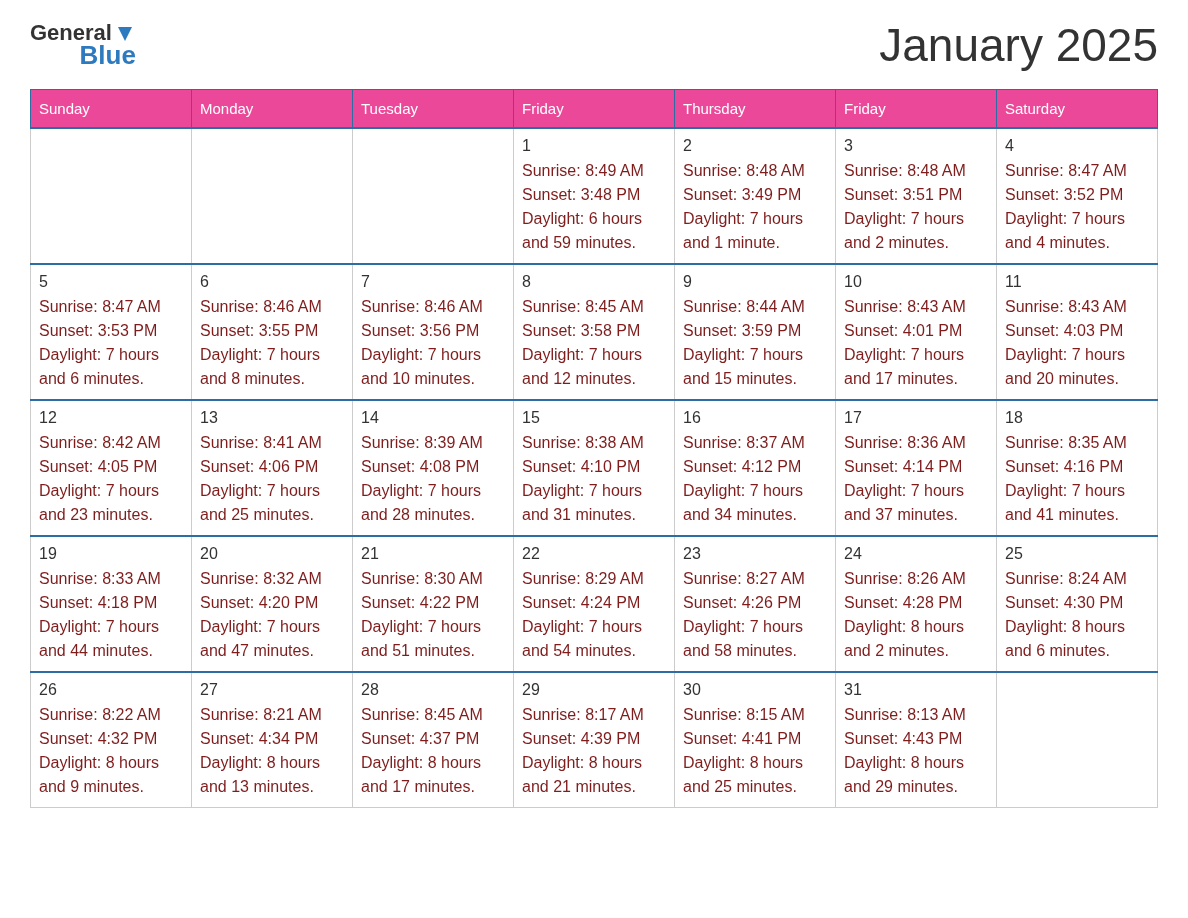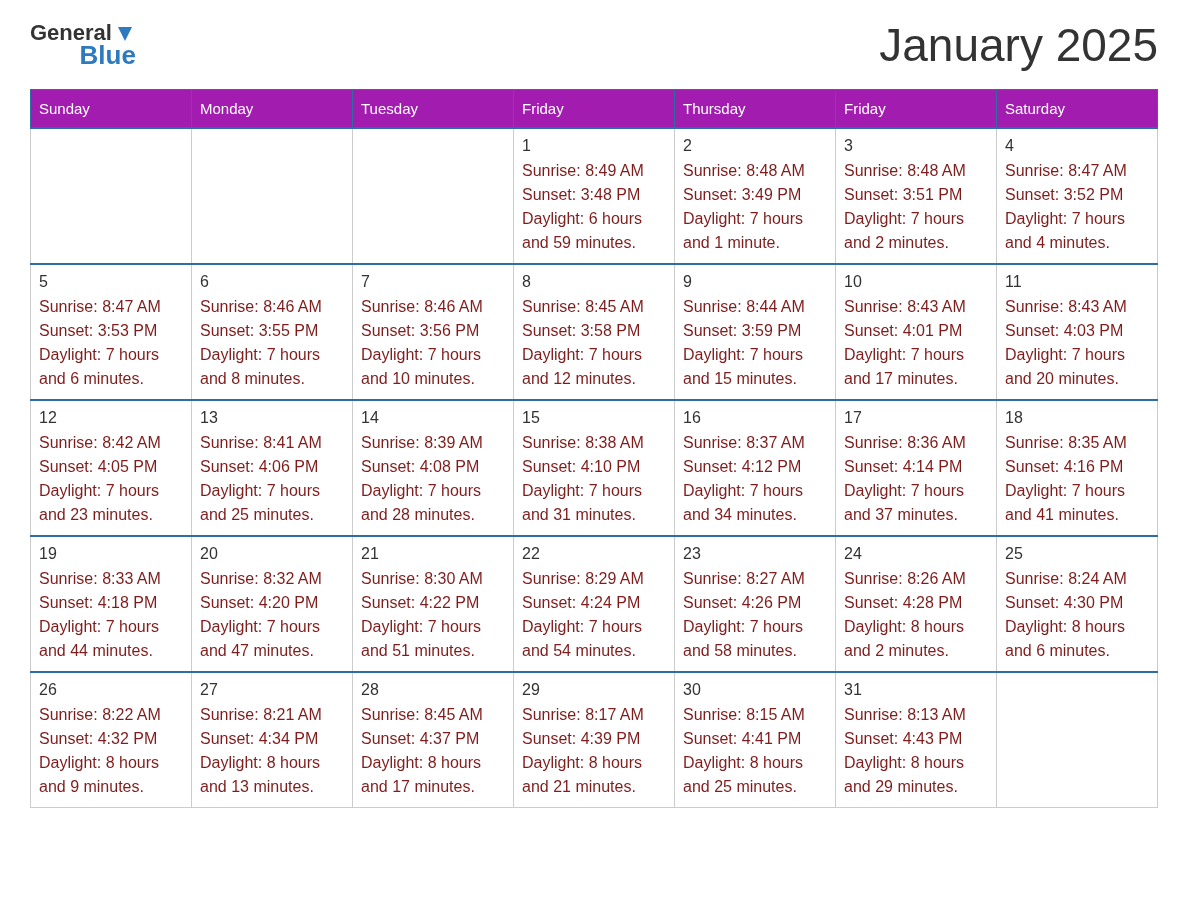--- a/index.html
+++ b/index.html
@@ -45,21 +45,21 @@
       font-size: 20px;
       color: #555;
       margin-top: 4px;
     }
     .calendar {
       width: 100%;
       border-collapse: collapse;
       table-layout: fixed;
     }
     .calendar thead tr th {
-      background-color: #a21caf;
+      background-color: #ec4899;
       color: #fff;
       font-size: 15px;
       font-weight: normal;
       padding: 10px 8px;
       text-align: left;
       border: 1px solid #2e6da4;
     }
     .calendar tbody tr td {
       border: 1px solid #ccc;
       vertical-align: top;

